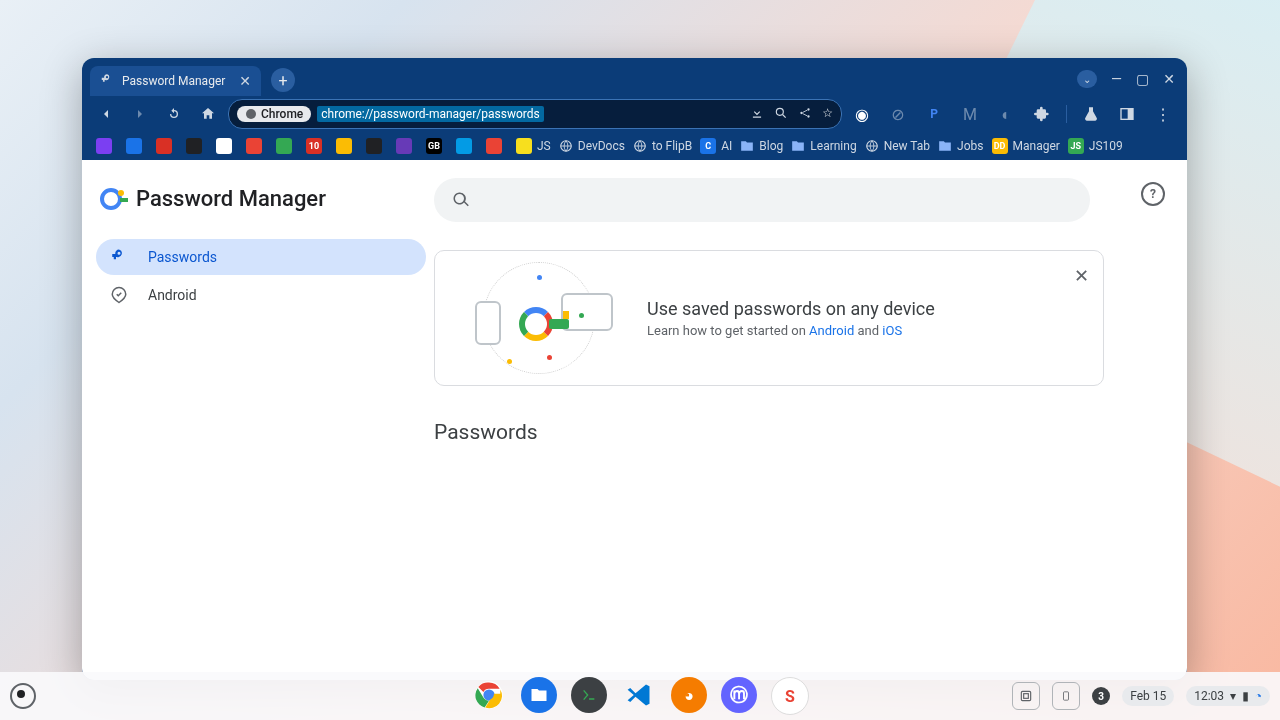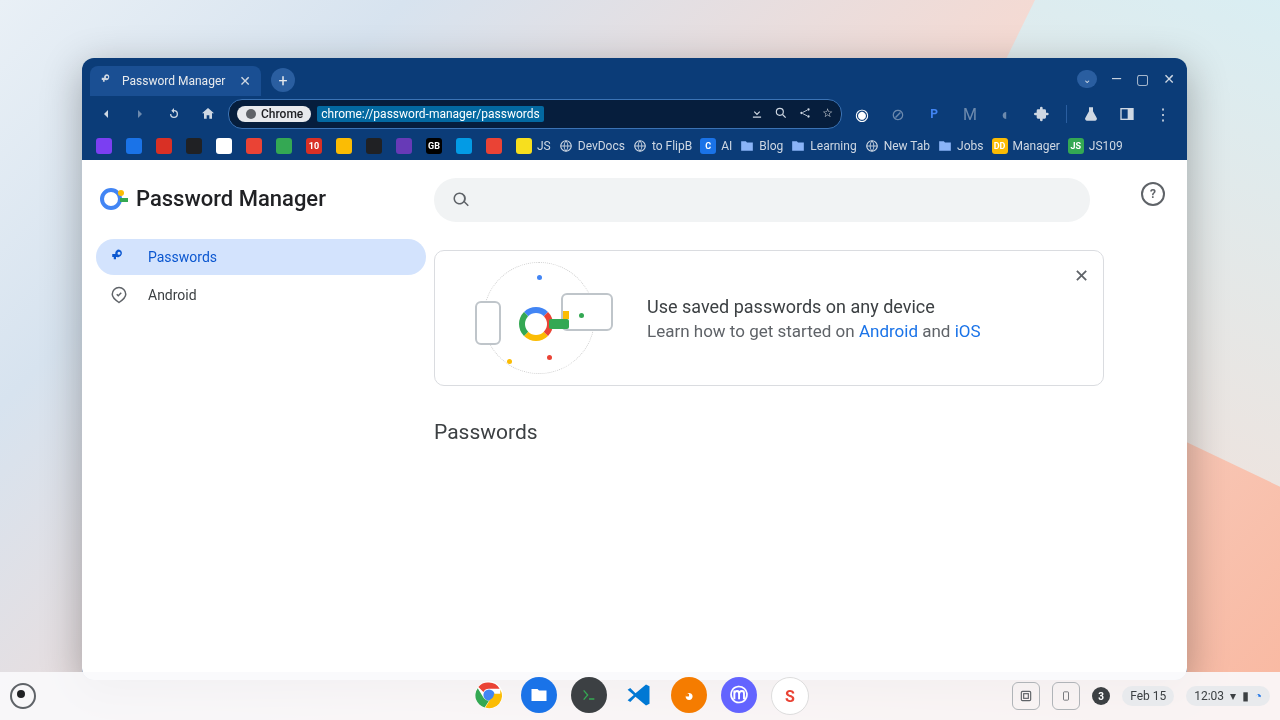--- a/index.html
+++ b/index.html
@@ -38,21 +38,21 @@
 .nav-item svg{width:18px;height:18px;}
 .rightcol{flex:1;padding:18px 40px 0 0;position:relative;}
 .help{position:absolute;right:22px;top:22px;width:20px;height:20px;border:2px solid #5f6368;border-radius:50%;display:flex;align-items:center;justify-content:center;font-size:12px;color:#5f6368;font-weight:bold;}
 .search{height:44px;background:#f1f3f4;border-radius:22px;display:flex;align-items:center;padding:0 18px;gap:14px;color:#5f6368;max-width:620px;}
 .search svg{width:18px;height:18px;fill:#5f6368;}
 .search input{border:none;background:transparent;outline:none;font-size:15px;color:#3c4043;flex:1;}
 .card{margin-top:28px;max-width:620px;border:1px solid #dadce0;border-radius:10px;padding:22px 24px;display:flex;gap:28px;align-items:center;position:relative;}
 .card .closebtn{position:absolute;right:14px;top:14px;color:#5f6368;font-size:18px;}
 .card-ill{width:160px;height:90px;position:relative;flex-shrink:0;}
 .card-text .t1{font-size:18px;color:#3c4043;margin:0 0 4px;}
-.card-text .t2{font-size:17px;color:#5f6368;margin:0;}
+.card-text .t2{font-size:13px;color:#5f6368;margin:0;}
 .card-text a{color:#1a73e8;text-decoration:none;}
 .section-h{margin-top:34px;font-size:21px;color:#3c4043;font-weight:400;}
 .shelf{position:absolute;left:0;bottom:0;width:1280px;height:48px;background:rgba(250,250,252,.9);display:flex;align-items:center;padding:0 10px;box-sizing:border-box;}
 .shelf-left{width:22px;height:22px;border:2px solid #5f6368;border-radius:50%;position:relative;}
 .shelf-left::after{content:"";width:8px;height:8px;background:#202124;border-radius:50%;position:absolute;left:5px;top:5px;}
 .shelf-center{position:absolute;left:50%;transform:translateX(-50%);display:flex;gap:14px;}
 .app-icon{width:36px;height:36px;border-radius:50%;display:flex;align-items:center;justify-content:center;}
 .shelf-right{margin-left:auto;display:flex;align-items:center;gap:12px;font-size:12px;color:#3c4043;}
 .tray-box{width:26px;height:26px;border:1px solid #b0b4b8;border-radius:6px;display:flex;align-items:center;justify-content:center;}
 .pill{background:#e8eaed;border-radius:12px;padding:3px 8px;display:flex;align-items:center;gap:6px;}

